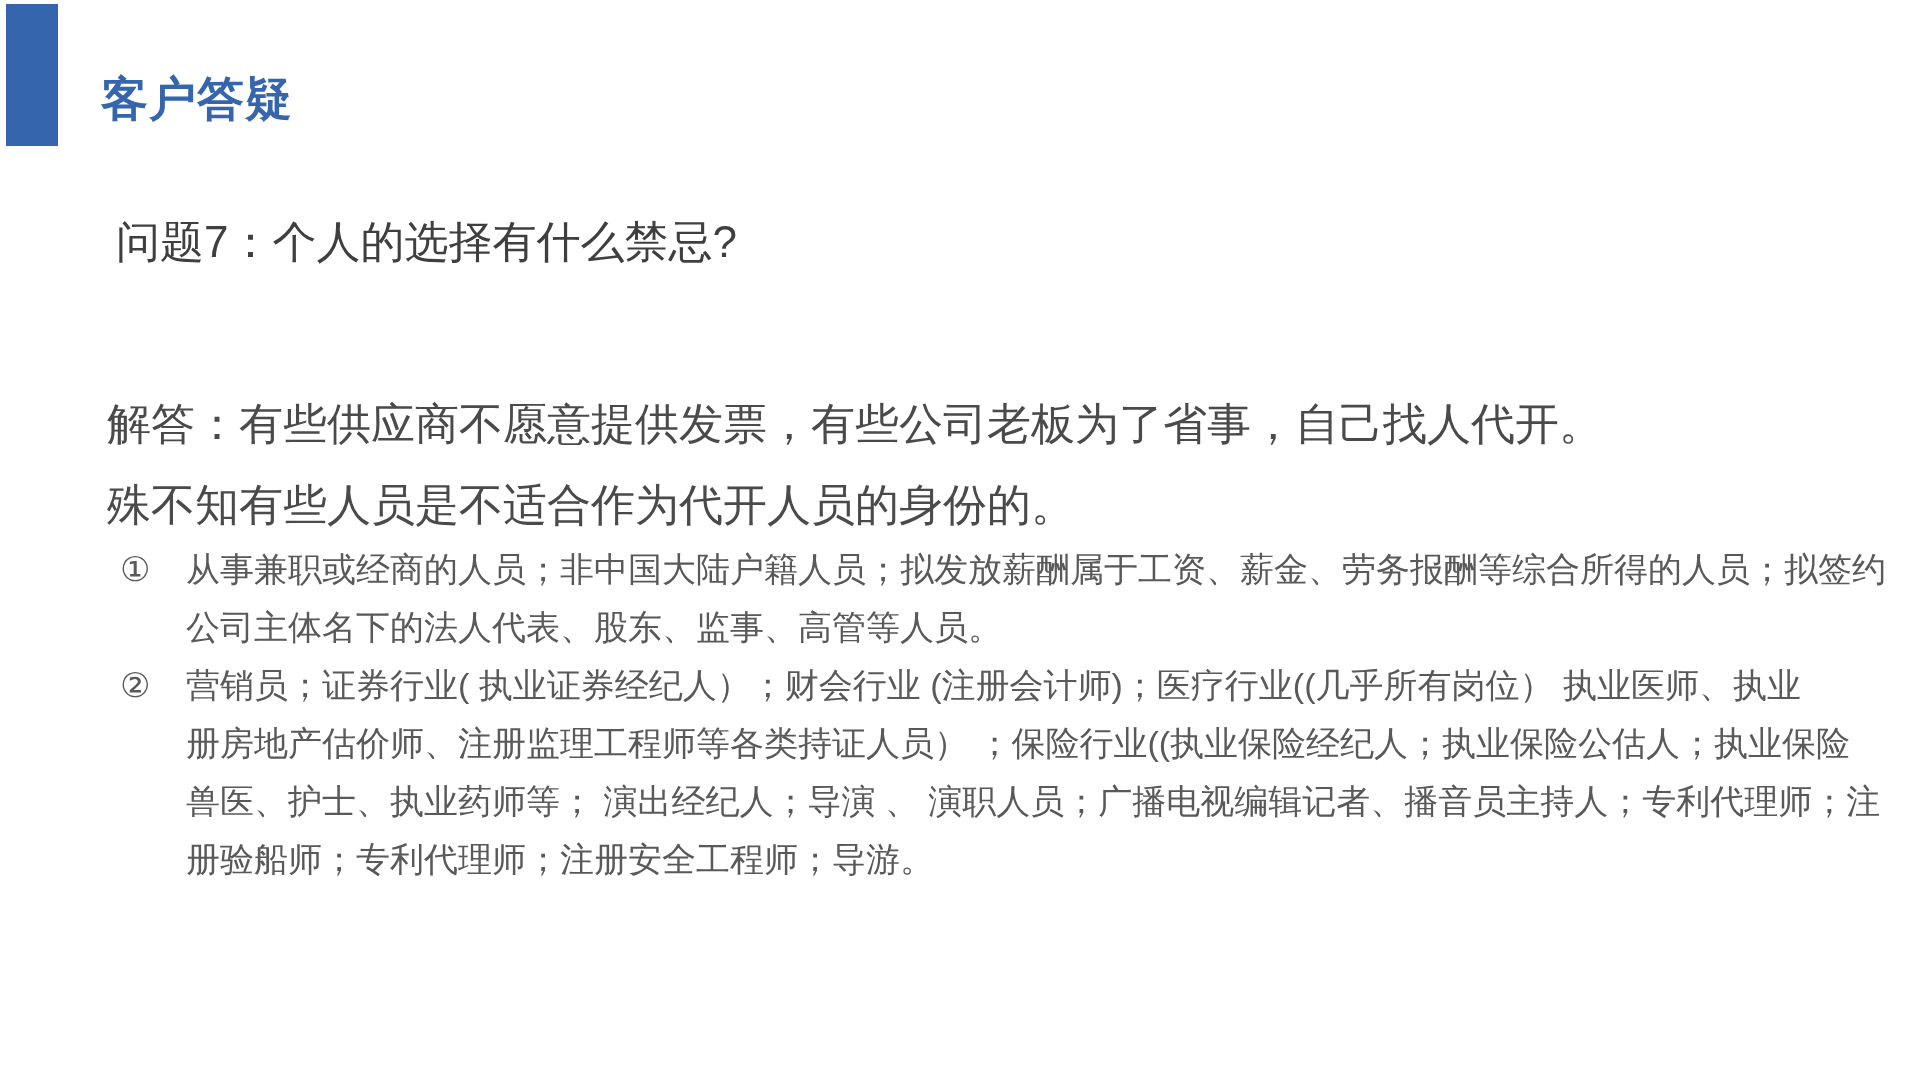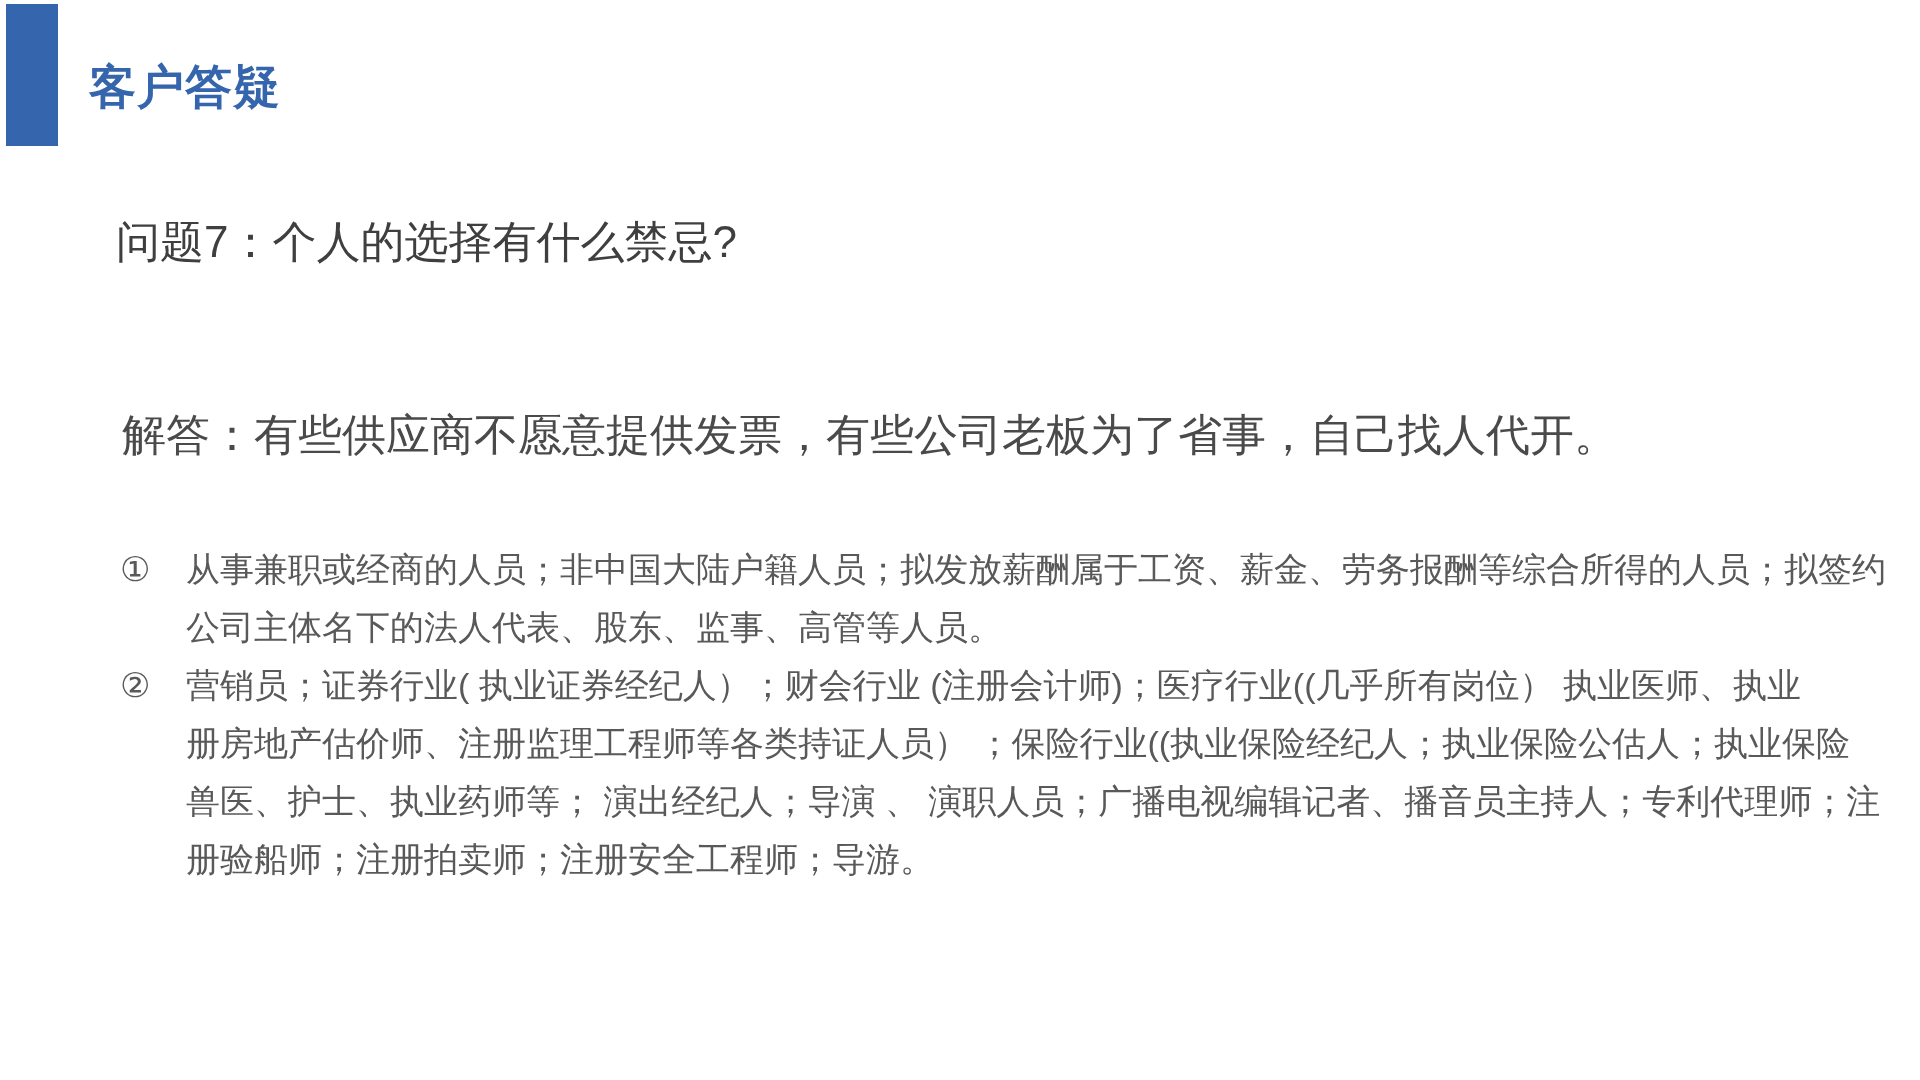--- a/index.html
+++ b/index.html
@@ -20,46 +20,45 @@
     left: 6px;
     top: 4px;
     width: 52px;
     height: 142px;
     background: var(--accent, #3565AD);
   }
   .slide-title {
     position: absolute;
     left: 85px;
     top: 50px;
-    margin: 4px;
+    margin: 16px;
     font-size: 47px;
     line-height: 66px;
     font-weight: 800;
     letter-spacing: 1px;
     color: var(--accent, #3565AD);
   }
   .question-title {
     position: absolute;
     left: 116px;
     top: 214px;
     margin: 0;
     font-size: 44px;
     line-height: 56px;
     font-weight: 400;
     color: var(--question, #3F3F3F);
   }
   .answer-block {
     position: absolute;
     left: 106px;
     top: 382px;
-    margin: 16px;
+    margin: 1px;
     font-size: 44px;
     font-weight: 400;
     color: var(--answer, #4A4A4A);
-    font-family: Liberation Mono, monospace;
   }
   .answer-block p {
     margin: 0;
     line-height: 81px;
     white-space: nowrap;
   }
   .restriction-list {
     position: absolute;
     left: 120px;
     top: 540px;
@@ -87,37 +86,38 @@
 <div class="slide">
 
   <div class="accent-bar"></div>
 
   <h1 class="slide-title">客户答疑</h1>
 
   <h2 class="question-title">问题7：个人的选择有什么禁忌?</h2>
 
   <div class="answer-block">
     <p>解答：有些供应商不愿意提供发票，有些公司老板为了省事，自己找人代开。</p>
+    <p>殊不知有些人员是不适合作为代开人员的身份的。</p>
   </div>
 
   <div class="restriction-list">
 
     <div class="list-item">
       <span class="list-marker">①</span>
       <div class="item-lines">
         <div class="item-line">从事兼职或经商的人员；非中国大陆户籍人员；拟发放薪酬属于工资、薪金、劳务报酬等综合所得的人员；拟签约</div>
         <div class="item-line">公司主体名下的法人代表、股东、监事、高管等人员。</div>
       </div>
     </div>
 
     <div class="list-item">
       <span class="list-marker">②</span>
       <div class="item-lines">
         <div class="item-line">营销员；证券行业( 执业证券经纪人）；财会行业 (注册会计师)；医疗行业((几乎所有岗位） 执业医师、执业</div>
         <div class="item-line">册房地产估价师、注册监理工程师等各类持证人员） ；保险行业((执业保险经纪人；执业保险公估人；执业保险</div>
         <div class="item-line">兽医、护士、执业药师等； 演出经纪人；导演 、 演职人员；广播电视编辑记者、播音员主持人；专利代理师；注</div>
-        <div class="item-line">册验船师；注册拍卖师；注册安全工程师；导游。</div>
+        <div class="item-line">册验船师；专利代理师；注册安全工程师；导游。</div>
       </div>
     </div>
 
   </div>
 
 </div>
 
 </body></html>

